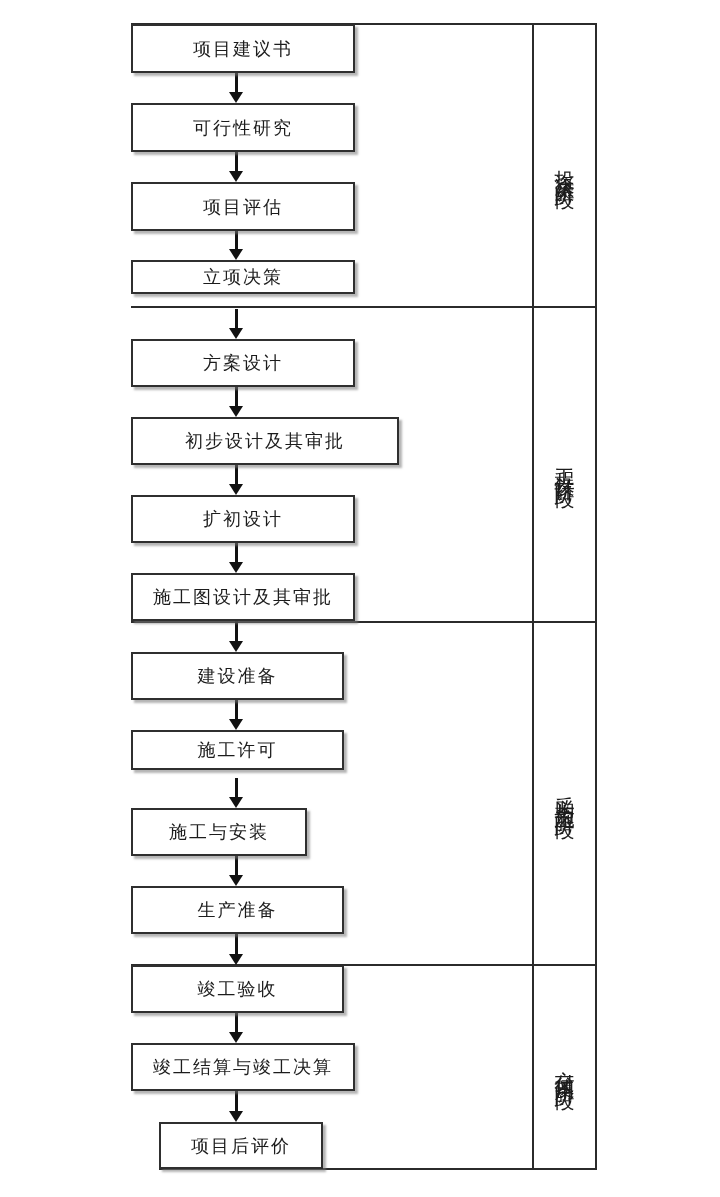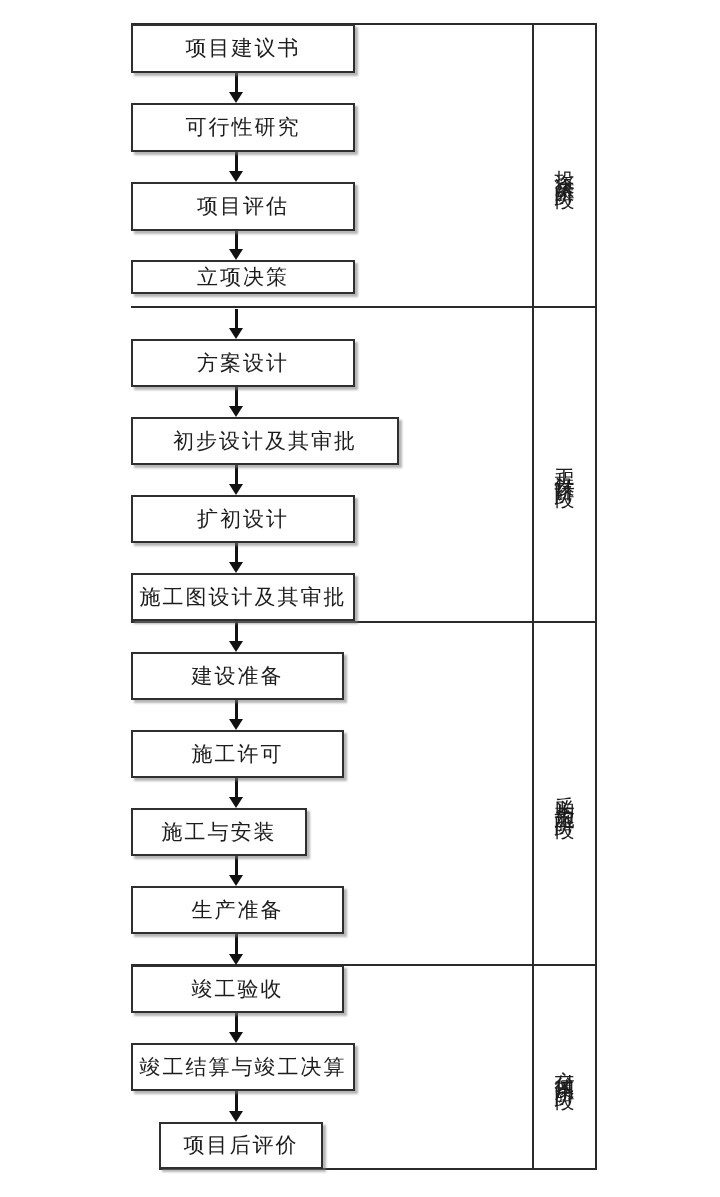--- a/index.html
+++ b/index.html
@@ -38,21 +38,21 @@
     box-sizing: border-box;
     background: #ffffff;
     border: 2px solid #2f2f2f;
     box-shadow: 3px 3px 2px rgba(120,120,120,0.55);
     display: flex;
     align-items: center;
     justify-content: center;
     z-index: 5;
   }
   .proc-label {
-    font-size: 21px;
+    font-size: 18px;
     line-height: 1;
     color: #1c1c1c;
     letter-spacing: 2px;
     white-space: nowrap;
     font-family: "Liberation Serif", "DejaVu Serif", serif;
   }
 
   
   .arrow {
     position: absolute;
@@ -189,21 +189,21 @@
   </div>
 
   <div class="proc-box" style="left:131px; top:652px; width:213px; height:48px;">
     <span class="proc-label">建设准备</span>
   </div>
   <div class="arrow" style="left:228px; top:700px; width:16px; height:30px;">
     <div class="shaft" style="height:20px;"></div>
       <div class="head"></div>
   </div>
 
-  <div class="proc-box" style="left:131px; top:730px; width:213px; height:48px;">
+  <div class="proc-box" style="left:131px; top:730px; width:213px; height:40px;">
     <span class="proc-label">施工许可</span>
   </div>
   <div class="arrow" style="left:228px; top:778px; width:16px; height:30px;">
     <div class="shaft" style="height:20px;"></div>
       <div class="head"></div>
   </div>
 
   <div class="proc-box" style="left:131px; top:808px; width:176px; height:48px;">
     <span class="proc-label">施工与安装</span>
   </div>

